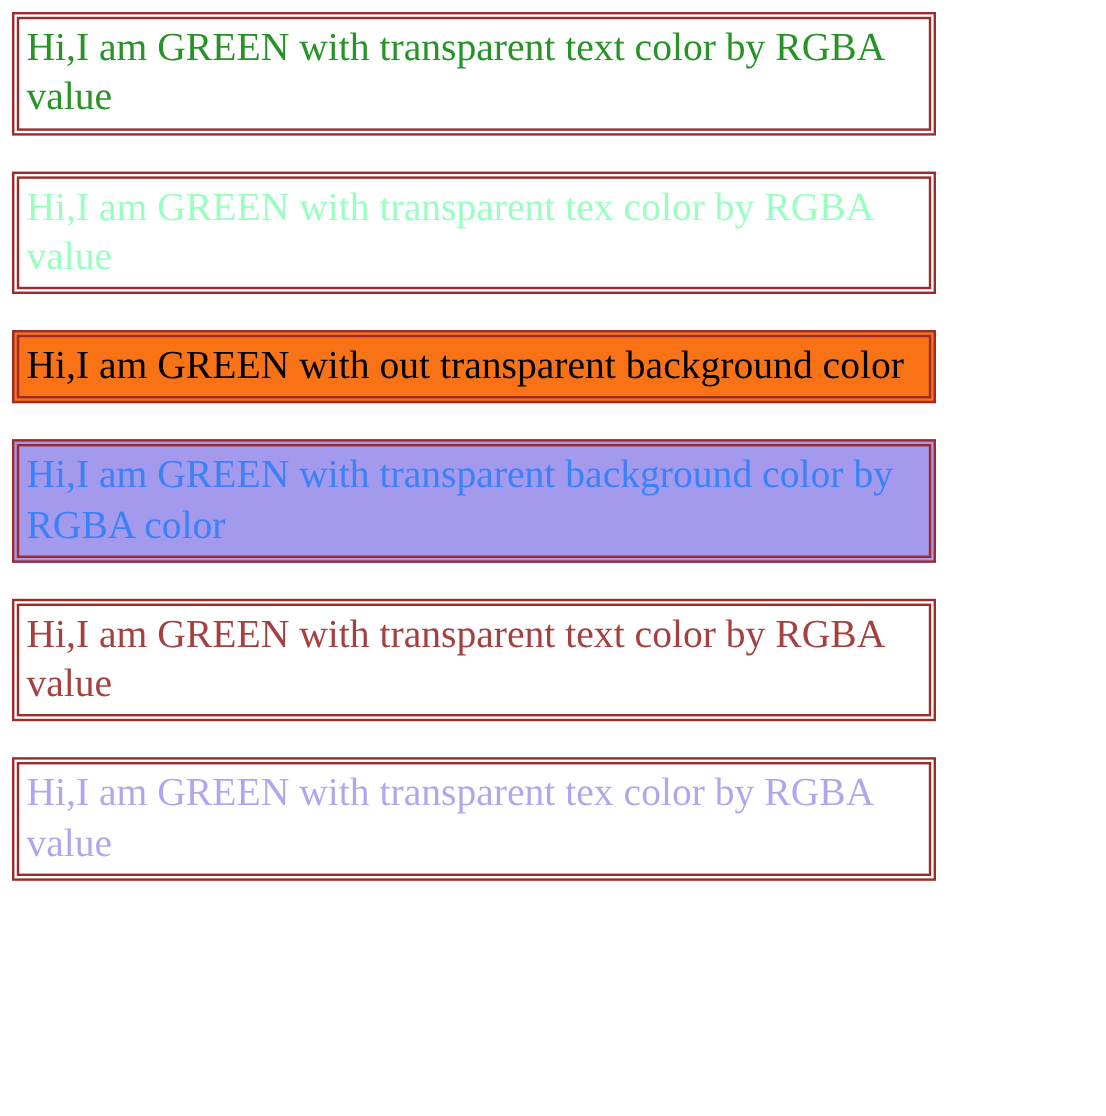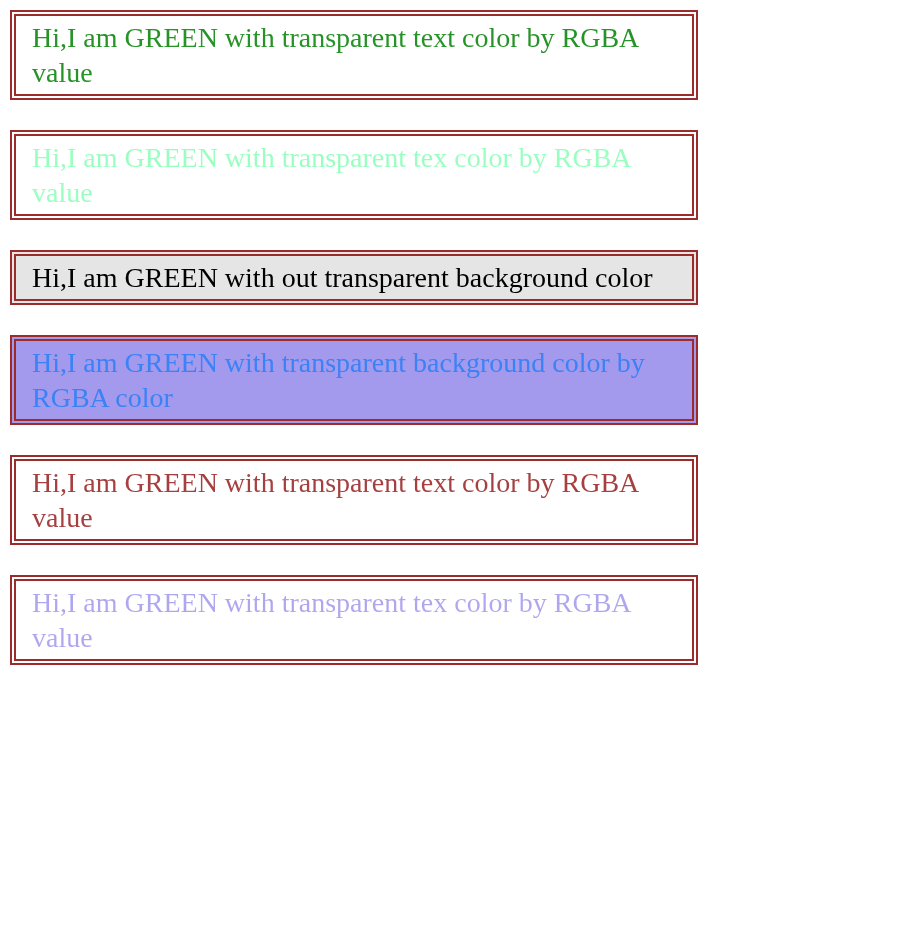--- a/index.html
+++ b/index.html
@@ -6,35 +6,35 @@
       box-sizing: border-box;
     }
     body {
       margin: 0;
       padding: 10px;
       background: #ffffff;
       font-family: "Times New Roman", Times, serif;
       width: 922px;
     }
     .box {
-      width: 688px;
+      width: 770px;
       border: 6px double #9c2b2b;
-      padding: 4px 16px;
+      padding: 4px 6px;
       margin-bottom: 30px;
-      font-size: 28px;
+      font-size: 33px;
       line-height: 1.25;
     }
     .box-1 {
       color: rgba(0, 128, 0, 0.85);
     }
     .box-2 {
       color: rgba(0, 255, 100, 0.4);
     }
     .box-3 {
-      background-color: #e5e5e5;
+      background-color: #f97316;
       color: #000000;
     }
     .box-4 {
       background-color: rgba(25, 0, 210, 0.4);
       color: #3b82f6;
     }
     .box-5 {
       color: rgba(156, 43, 43, 0.9);
     }
     .box-6 {

